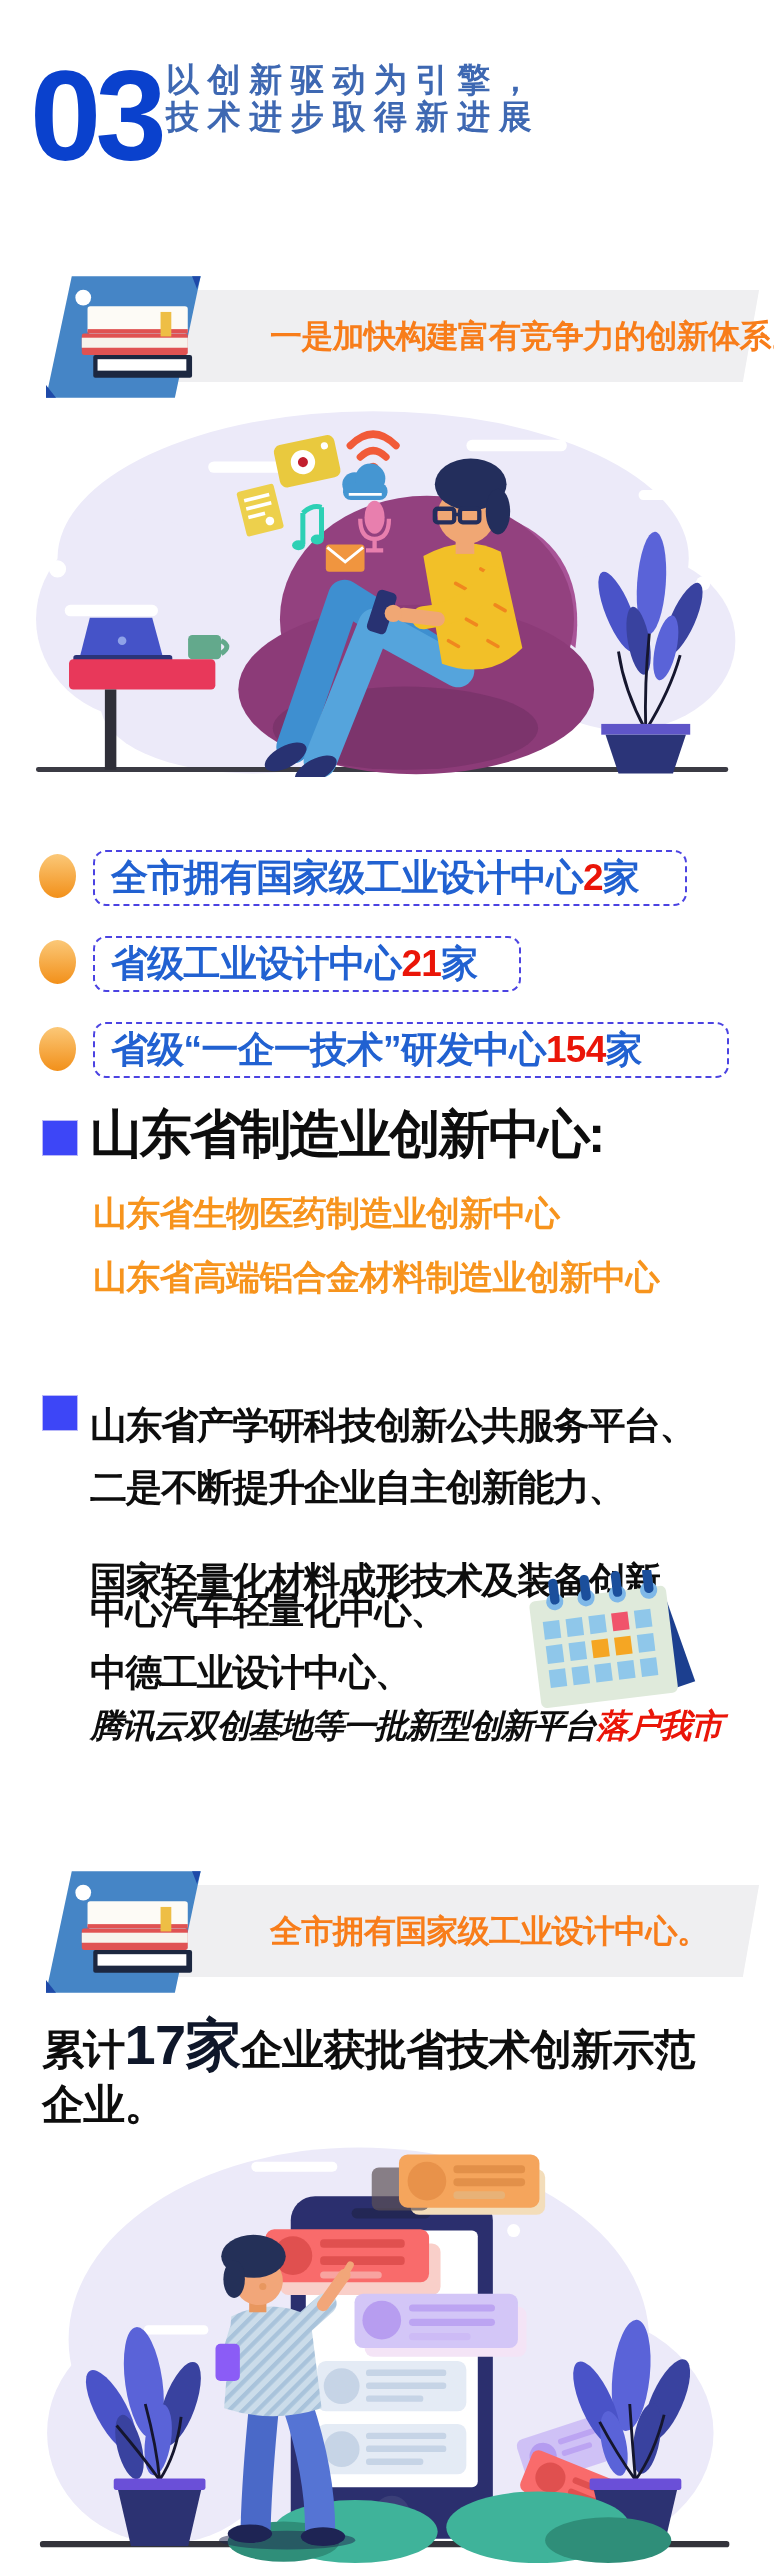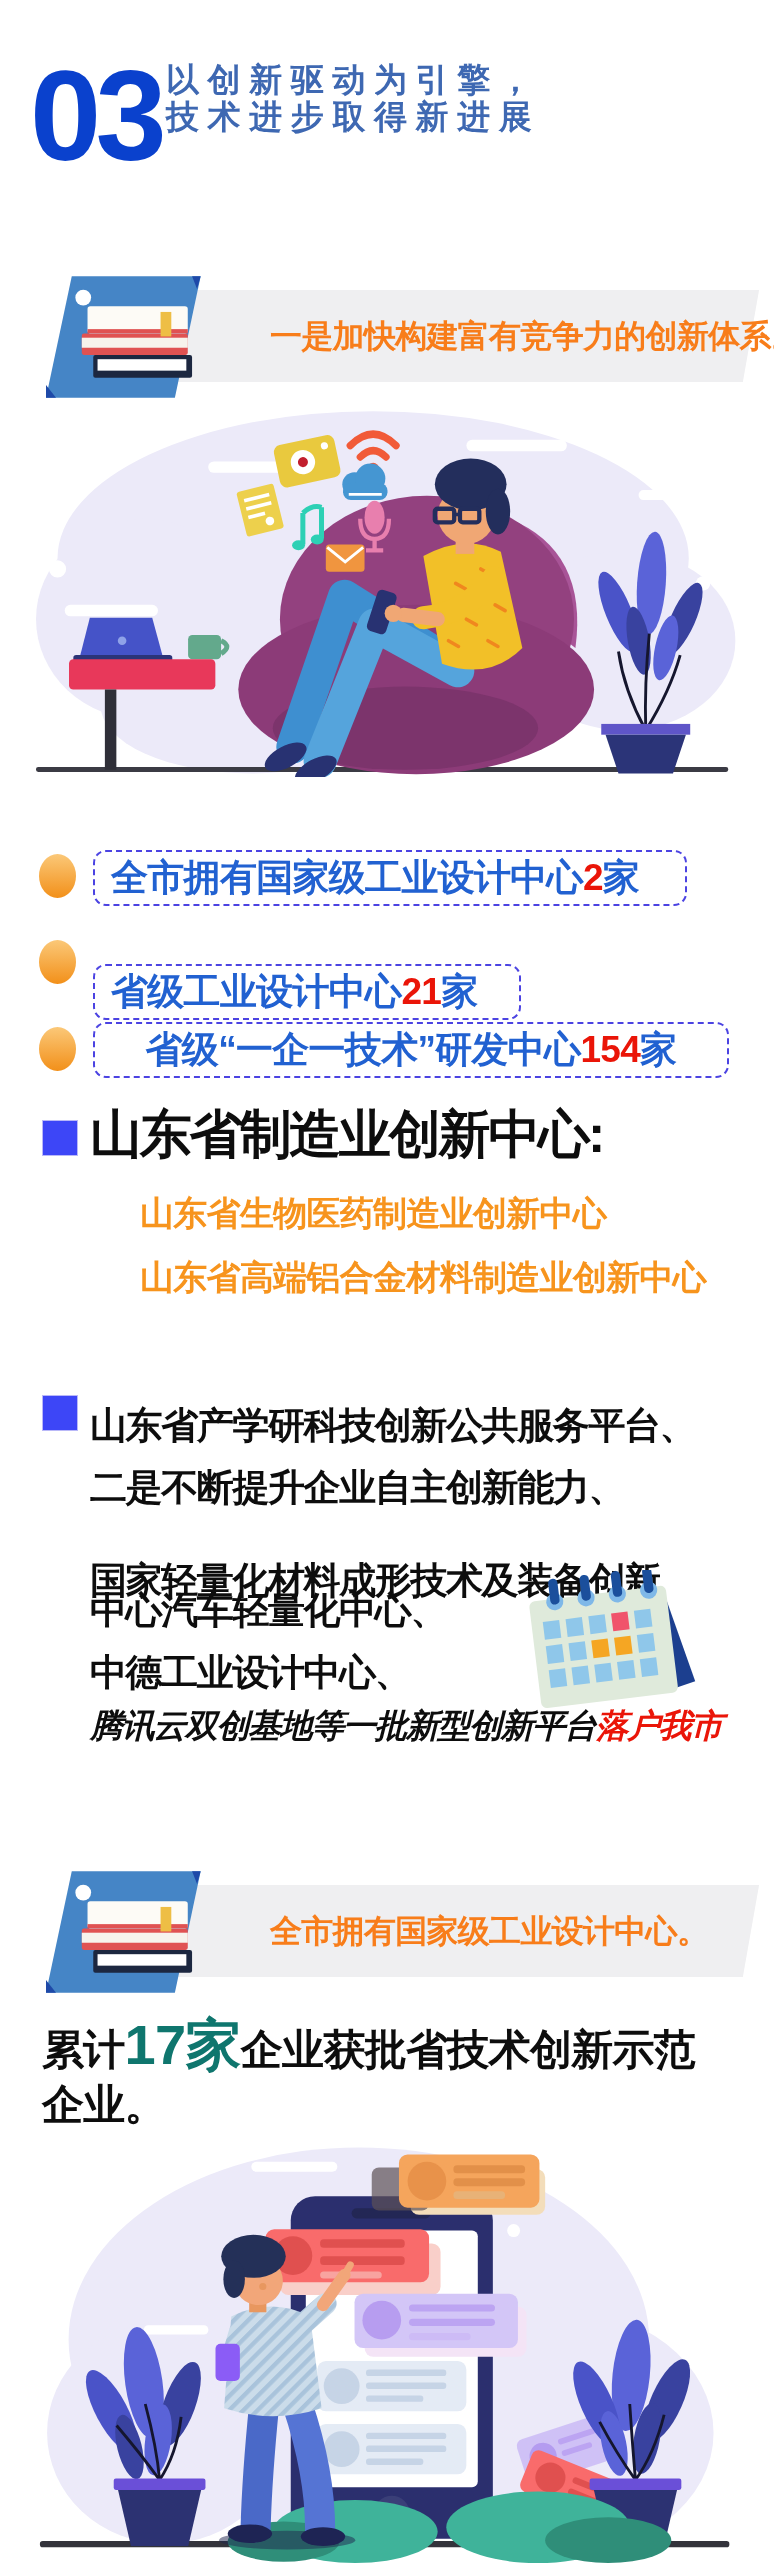--- a/index.html
+++ b/index.html
@@ -12,33 +12,33 @@
   
   .banner{left:20px;width:735px;height:122px;}
   .banner-gray{position:absolute;left:43px;right:4.3px;top:14.3px;bottom:16px;background:#EFEFF1;transform:skewX(-10deg);}
   .banner-ico{position:absolute;left:26px;top:0;}
   .banner-text{position:absolute;left:250px;top:50%;transform:translateY(-50%);font-size:32px;font-weight:900;color:#F87D1A;letter-spacing:-0.7px;white-space:nowrap;}
   .b1{top:276px;} .b2{top:1871px;}
   
   .dot{width:37px;height:44px;border-radius:50%;background:linear-gradient(180deg,#FBC878,#F2901A);left:39px;}
   .d1{top:854px;} .d2{top:940px;} .d3{top:1027px;}
   .bullet-box{left:93px;height:56px;border:2.2px dashed #4B43E2;border-radius:13px;display:flex;align-items:center;padding:0 16px;font-size:37px;font-weight:900;color:#2161D1;letter-spacing:-0.7px;white-space:nowrap;box-sizing:border-box;}
-  .bb1{top:850px;width:594px;} .bb2{top:964px;width:428px;align-items:center;} .bb3{top:1022px;width:636px;justify-content:center;}
+  .bb1{top:850px;width:594px;} .bb2{top:936px;width:428px;align-items:center;} .bb3{top:1022px;width:636px;}
   .hl-red{color:#EA1508;}
   
   .sq{width:34px;height:34px;background:#3D46F7;border:1.4px solid #B9B8F8;left:42px;}
   .sq1{top:1120px;} .sq2{top:1395px;}
   .centers-heading{left:90px;top:1100px;font-size:52px;font-weight:900;color:#0D0D0D;letter-spacing:-2.2px;white-space:nowrap;}
-  .center-item{left:93px;font-size:34px;font-weight:900;color:#F7941D;letter-spacing:-0.7px;white-space:nowrap;margin-left:47px;}
+  .center-item{left:93px;font-size:34px;font-weight:900;color:#F7941D;letter-spacing:-0.7px;white-space:nowrap;}
   .ci0{top:1191px;} .ci1{top:1255px;} .ci2{top:1320px;}
   .plat-line{left:90px;font-size:37px;font-weight:900;color:#0D0D0D;letter-spacing:-1.4px;white-space:nowrap;}
   .pl0{top:1401px;} .pl1{top:1463px;} .pl2{top:1524px;margin-top:32px;} .pl3{top:1586px;} .pl4{top:1648px;} .pl5{top:1704px;font-size:33px;font-style:italic;}
   
   .stat{left:42px;top:2017px;font-weight:900;color:#0D0D0D;font-size:42px;line-height:55px;letter-spacing:-0.7px;}
-  .stat .big{font-size:56px;color:#0f766e;}
+  .stat .big{font-size:56px;color:#0f172a;}
   svg{display:block;}
 </style>
 </head>
 <body>
 
 <div id="page">
 
   <div class="abs num03">03</div>
   <div class="abs htitle">
     <div>以创新驱动为引擎，</div>

